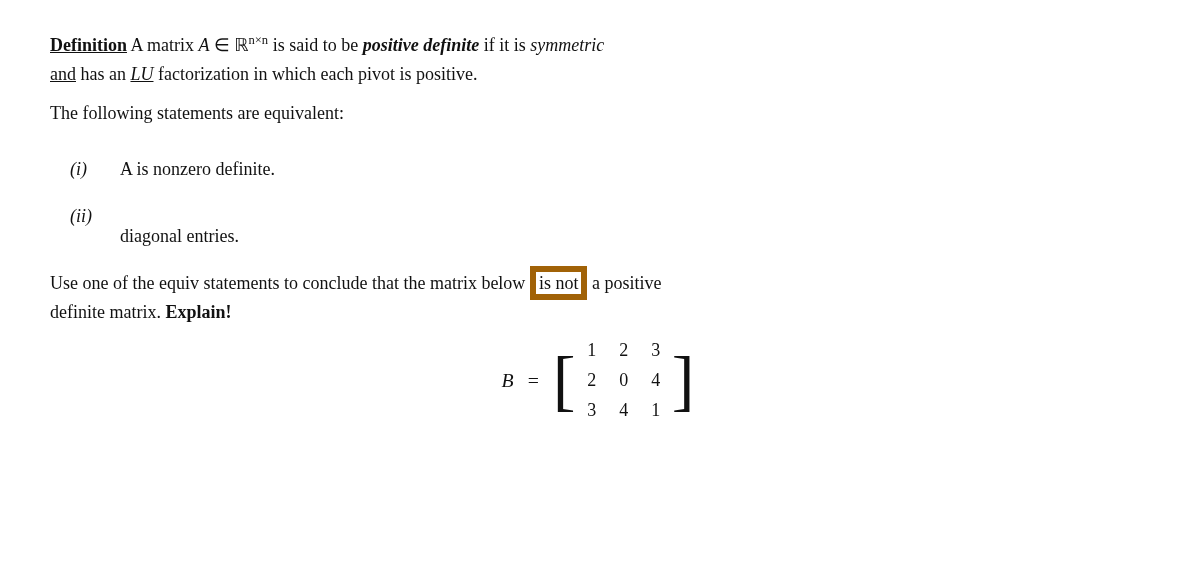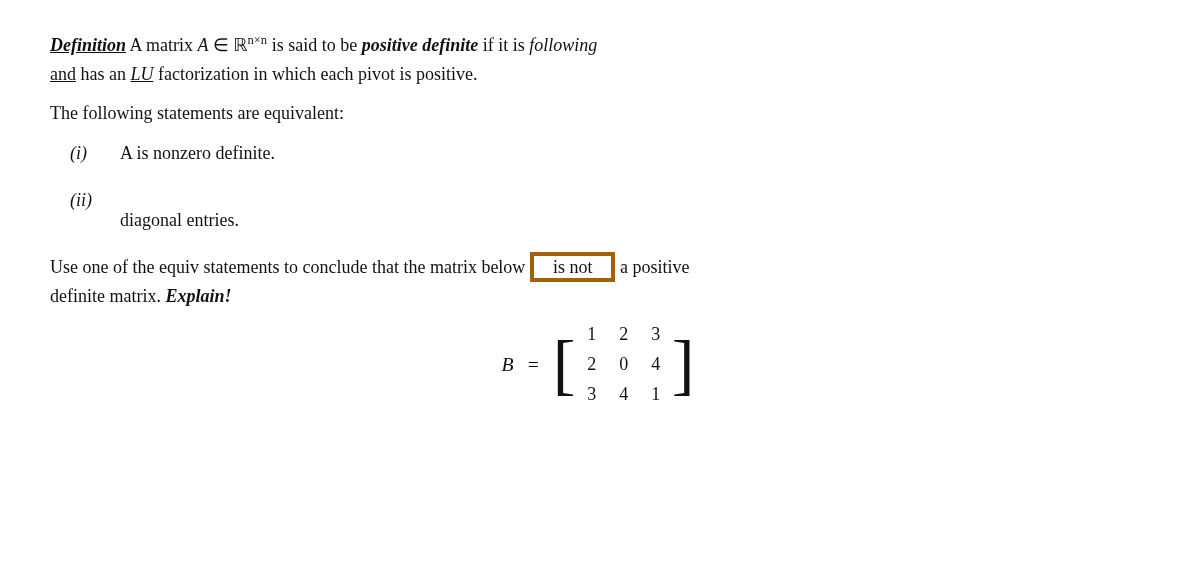--- a/index.html
+++ b/index.html
@@ -21,34 +21,33 @@
     .definition-line {
       text-align: left;
     }
 
     .underline {
       text-decoration: underline;
     }
 
     .bold {
       font-weight: bold;
-      font-style: italic;
     }
 
     .bold-italic {
       font-weight: bold;
       font-style: italic;
     }
 
     .italic {
       font-style: italic;
     }
 
     .equivalent-line {
-      margin-bottom: 12px;
+      margin-bottom: 28px;
     }
 
     .statements-list {
       margin-top: 10px;
       margin-left: 20px;
     }
 
     .statement-item {
       margin-bottom: 18px;
       display: flex;
@@ -115,22 +114,22 @@
       text-align: center;
     }
 
     .use-statement {
       margin-top: 16px;
       margin-bottom: 6px;
     }
 
     .highlighted-box {
       display: inline;
-      border: 4px solid #a16207;
-      padding: 1px 19px;
+      border: 6px solid #a16207;
+      padding: 1px 3px;
     }
 
     .b-equation {
       display: flex;
       align-items: center;
       justify-content: center;
       margin-top: 10px;
       gap: 10px;
     }
 
@@ -144,21 +143,21 @@
       font-size: 1.1em;
     }
   </style>
 </head>
 <body>
 
 <div>
 
   <div class="definition-block">
     <div class="definition-line">
-      <span class="bold underline">Definition</span><span> A matrix </span><span class="italic">A</span><span> ∈ ℝ</span><sup>n×n</sup><span> is said to be </span><span class="bold-italic">positive definite</span><span> if it is </span><span class="italic">following</span>
+      <span class="bold underline">Definition</span><span> A matrix </span><span class="italic">A</span><span> ∈ ℝ</span><sup>n×n</sup><span> is said to be </span><span class="bold-italic">positive definite</span><span> if it is </span><span class="italic">symmetric</span>
     </div>
     <div class="definition-line">
       <span class="underline">and</span><span> has an </span><span class="italic underline">LU</span><span> factorization in which each pivot is positive.</span>
     </div>
   </div>
 
   <div class="equivalent-line">
     <span>The following statements are equivalent:</span>
   </div>
 

